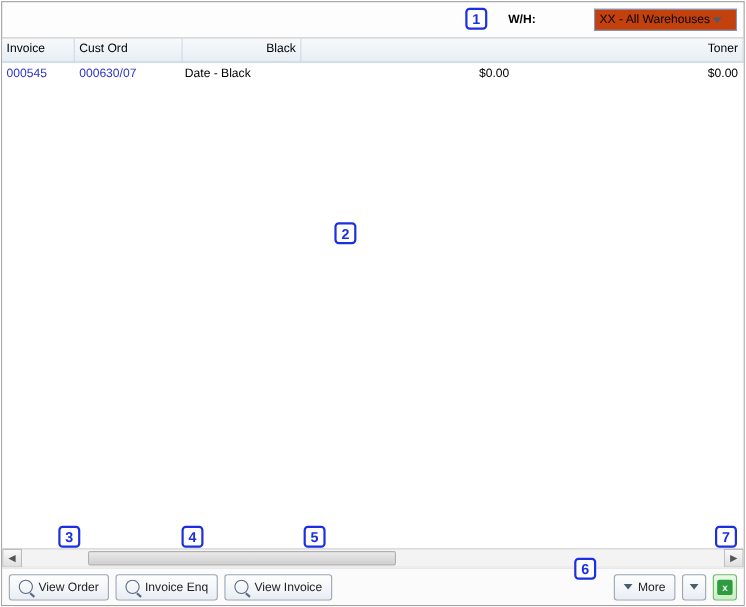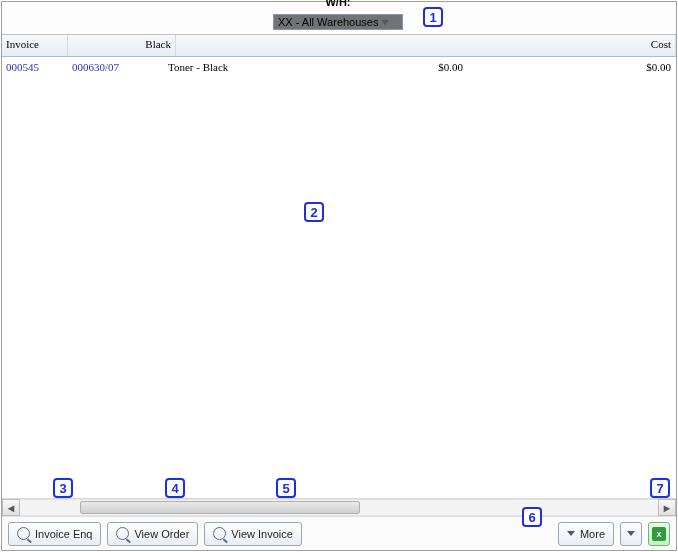--- a/index.html
+++ b/index.html
@@ -24,48 +24,47 @@
     flex-direction: column;
   }
   
   .topbar {
     display: flex;
     align-items: center;
     justify-content: flex-end;
     padding: 4px 6px 4px 4px;
     gap: 6px;
     height: 32px;
-    flex-direction: column;
   }
   .wh-label { font-weight: bold; font-size: 11px; }
   .wh-select {
     width: 130px;
     height: 20px;
     border: 1px solid #7a9ac0;
-    background: #737373;
+    background: #c2410c;
     display: flex;
     align-items: center;
     justify-content: flex-start;
     padding: 0 2px 0 4px;
     font-size: 11px;
     color: #000;
+    margin-left: 47px;
   }
   .wh-select .chev {
     width: 14px; height: 14px;
     display: flex; align-items: center; justify-content: center;
     color: #555;
   }
   
   .grid-wrap {
     flex: 1;
     border-top: 1px solid #c0c0c0;
     display: flex;
     flex-direction: column;
     overflow: hidden;
-    font-family: Liberation Serif, serif;
   }
   .grid-header {
     display: flex;
     background: linear-gradient(#f7f9fb,#e6eef5);
     border-bottom: 1px solid #a9bdd4;
     height: 22px;
   }
   .col {
     border-right: 1px solid #cfd9e4;
     padding: 3px 4px;
@@ -204,50 +203,51 @@
       <span>XX - All Warehouses</span>
       <span class="chev">
           <span class="chev-down"></span>
         </span>
     </div>
   </div>
 
   <div class="grid-wrap">
     <div class="grid-header">
       <div class="col c-invoice">Invoice</div>
+      <div class="col c-custord">Cust Ord</div>
       <div class="col c-amount">Black</div>
-      <div class="col c-cost">Cost</div>
+      <div class="col c-cost">Toner</div>
     </div>
     <div class="grid-body">
       <div class="grid-row">
         <div class="col c-invoice"><a href="#" class="link">000545</a></div>
         <div class="col c-salesref"><a href="#" class="link">000630/07</a></div>
-        <div class="col c-custord">Toner - Black</div>
+        <div class="col c-custord">Date - Black</div>
         <div class="col c-web"></div>
         <div class="col c-amount">$0.00</div>
         <div class="col c-cost">$0.00</div>
       </div>
     </div>
     <div class="hscroll">
       <div class="hs-btn">◄</div>
       <div class="hs-track">
         <div class="hs-thumb"></div>
       </div>
       <div class="hs-btn">►</div>
     </div>
   </div>
 
   <div class="bottombar">
     <div class="btn">
       <span class="mag"></span>
+      <span>View Order</span>
+    </div>
+    <div class="btn">
+      <span class="mag"></span>
       <span>Invoice Enq</span>
-    </div>
-    <div class="btn">
-      <span class="mag"></span>
-      <span>View Order</span>
     </div>
     <div class="btn">
       <span class="mag"></span>
       <span>View Invoice</span>
     </div>
     <div class="spacer"></div>
     <div class="btn">
       <span class="chev-down"></span>
       <span>More</span>
     </div>

